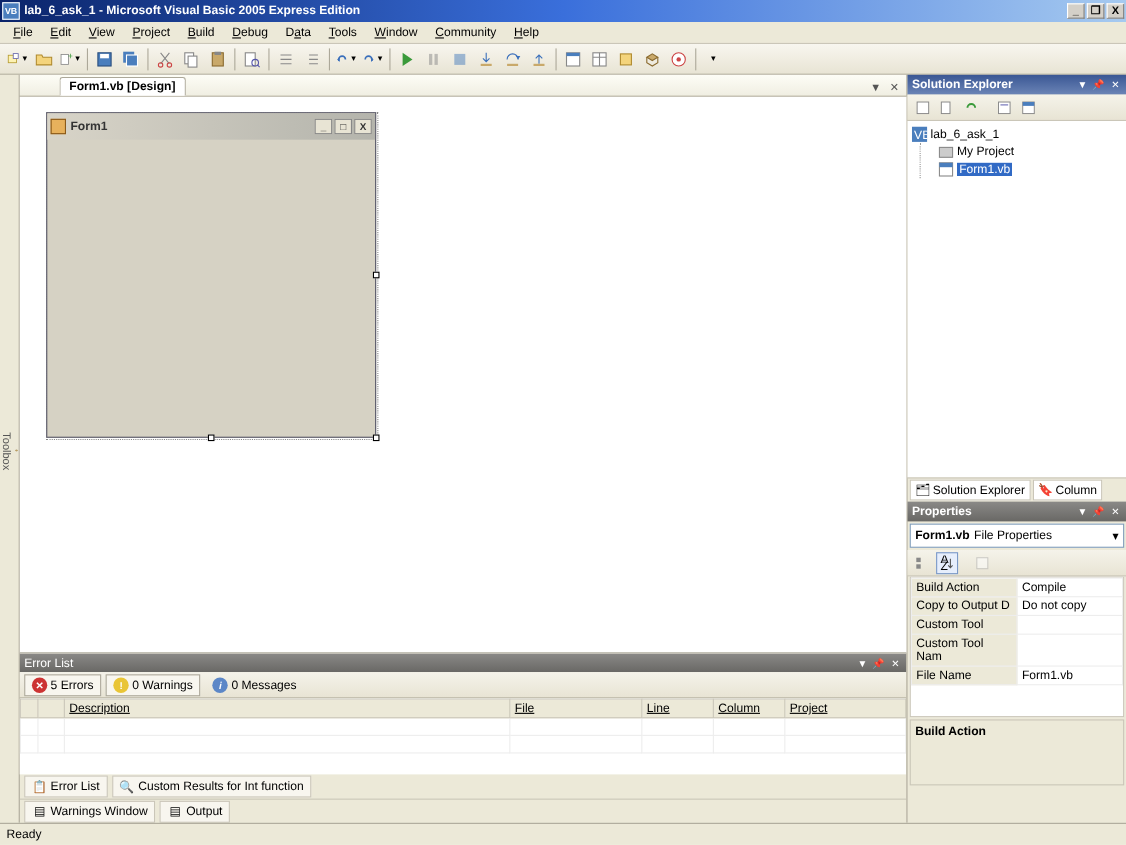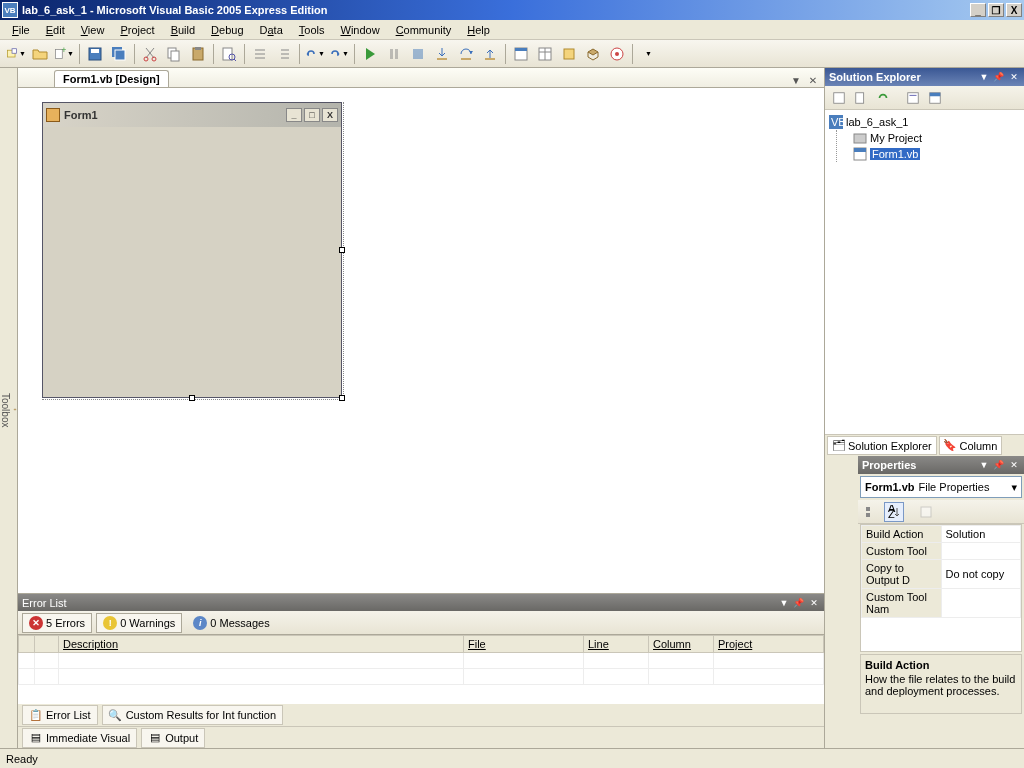--- a/index.html
+++ b/index.html
@@ -75,21 +75,21 @@
 .se-tree { flex:1; background:#fff; padding:4px; overflow:auto;}
 .tree-item { display:flex; align-items:center; padding:1px 0; gap:3px; cursor:pointer;}
 .tree-item.sel .lbl { background:#316ac5; color:#fff; padding:0 2px;}
 .tree-item .ti-icon { width:14px; height:14px; display:flex; align-items:center; justify-content:center;}
 .tree-item.bold .lbl { font-weight:normal; }
 .tree-children { padding-left:16px; border-left:1px dotted #999; margin-left:7px;}
 
 .se-tabs { height:22px; display:flex; align-items:center; padding:0 2px; gap:2px; border-top:1px solid #cac6b8;}
 .se-tab { display:flex; align-items:center; padding:2px 4px; border:1px solid #cac6b8; background:#fff; cursor:pointer; gap:2px; font-size:10px;}
 
-.props-panel { display:flex; flex-direction:column; flex:0 0 260px;padding-left:33px;}
+.props-panel { display:flex; flex-direction:column; flex:0 0 260px;}
 .props-obj { height:22px; background:#fff; border:1px solid #7f9db9; margin:2px; display:flex; align-items:center; padding:0 4px;}
 .props-obj .pname { font-weight:bold; margin-right:4px;}
 .props-obj .dd { margin-left:auto; cursor:pointer;}
 .props-grid { flex:1; background:#fff; margin:0 2px; border:1px solid #cac6b8; overflow:hidden;}
 .props-grid table { width:100%; border-collapse:collapse;}
 .props-grid td { border:1px solid #ededed; padding:2px 4px; height:16px;}
 .props-grid td.pn { background:#ece9d8; width:50%;}
 .props-desc { height:60px; background:#ece9d8; margin:2px; border:1px solid #cac6b8; padding:4px;}
 .props-desc .pd-title { font-weight:bold; margin-bottom:2px;}
 
@@ -378,21 +378,21 @@
           <span>Error List</span>
         </div>
       <div class="btab">
           <span class="bi">🔍</span>
           <span>Custom Results for Int function</span>
         </div>
     </div>
     <div class="bottom-tabs2">
       <div class="btab">
           <span class="bi">▤</span>
-          <span>Immediate Visual</span>
+          <span>Warnings Window</span>
         </div>
       <div class="btab">
           <span class="bi">▤</span>
           <span>Output</span>
         </div>
     </div>
   </div>
 
   <div class="right-col">
 
@@ -504,40 +504,43 @@
             <svg viewBox="0 0 14 14" width="14" height="14">
               <rect x="2" y="2" width="10" height="10" fill="#fff" stroke="#aaa"></rect>
             </svg>
           </div>
       </div>
       <div class="props-grid">
         <table>
           <tbody>
               <tr>
                 <td class="pn">Build Action</td>
-                <td>Solution</td>
-              </tr>
-          <tr>
-                <td class="pn">Custom Tool</td>
-                <td></td>
+                <td>Compile</td>
               </tr>
           <tr>
                 <td class="pn">Copy to Output D</td>
                 <td>Do not copy</td>
               </tr>
           <tr>
+                <td class="pn">Custom Tool</td>
+                <td></td>
+              </tr>
+          <tr>
                 <td class="pn">Custom Tool Nam</td>
                 <td></td>
+              </tr>
+          <tr>
+                <td class="pn">File Name</td>
+                <td>Form1.vb</td>
               </tr>
         </tbody>
           </table>
       </div>
       <div class="props-desc">
         <div class="pd-title">Build Action</div>
-        <div>How the file relates to the build and deployment processes.</div>
       </div>
     </div>
   </div>
 </div>
 
 <div class="statusbar">
   <span>Ready</span>
 </div>
 
 </body></html>

